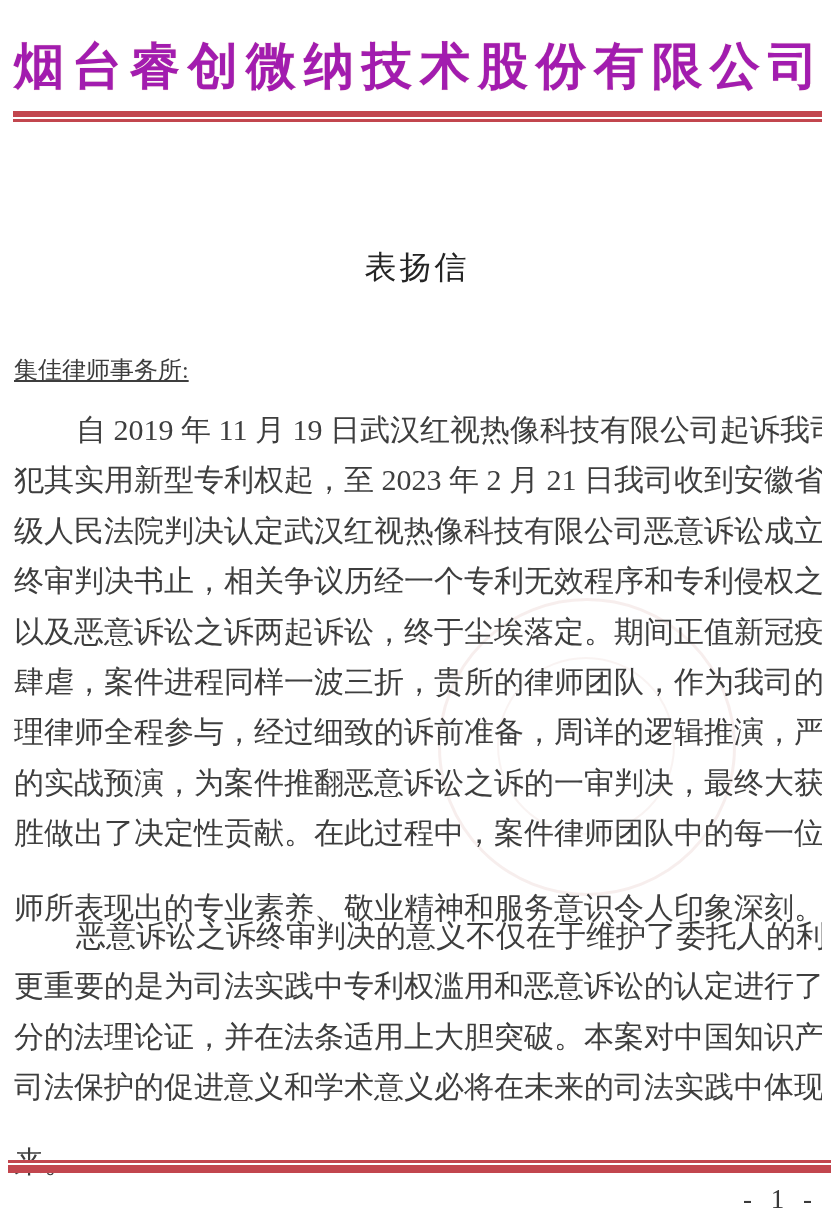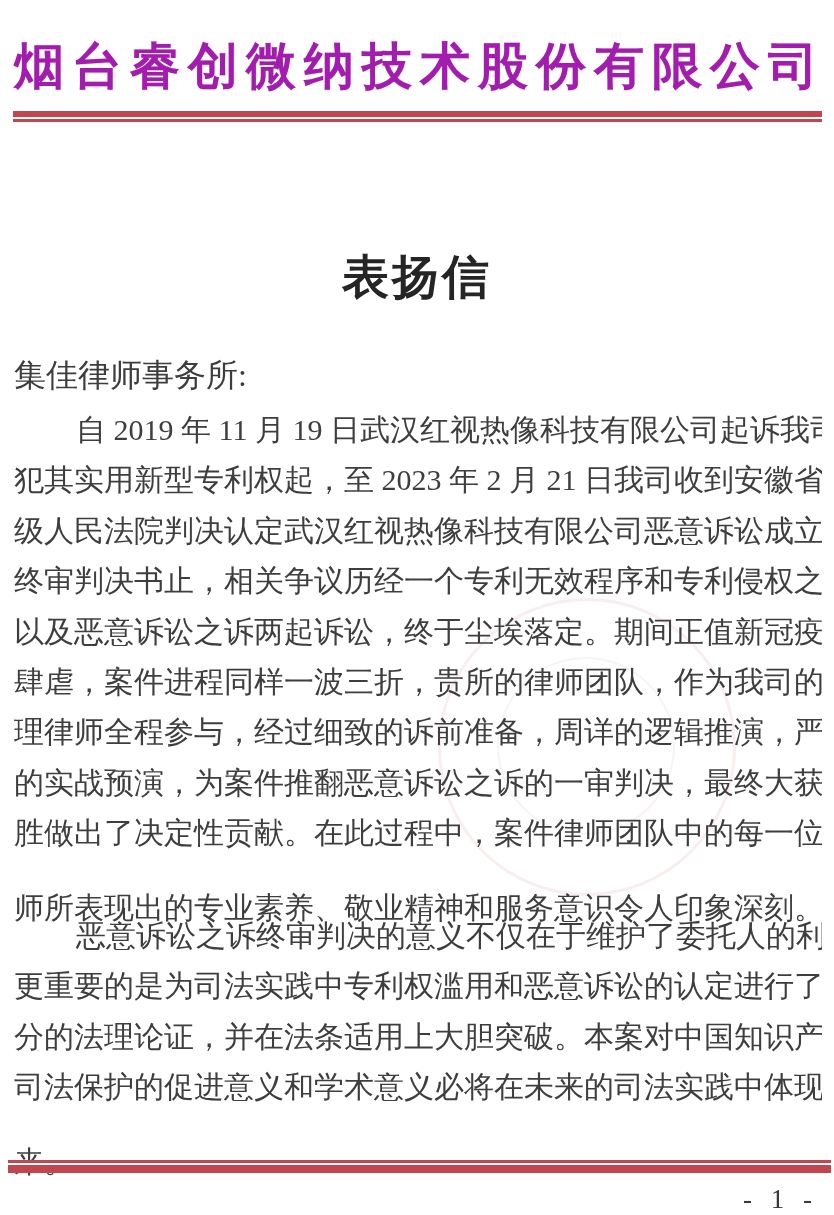--- a/index.html
+++ b/index.html
@@ -27,26 +27,26 @@
   .ghost-seal-outer {
     position:absolute; left:438px; top:598px; width:292px; height:292px;
     border:3px solid rgba(190,120,115,0.13); border-radius:50%;
   }
   .ghost-seal-inner {
     position:absolute; left:497px; top:657px; width:174px; height:174px;
     border:2px solid rgba(190,120,115,0.09); border-radius:50%;
   }
   .letter-title {
     position:absolute; left:0; top:246px; width:100%;
-    text-align:center; font-size:47px; font-weight:700;
+    text-align:center; font-size:32px; font-weight:400;
     color:#252525; letter-spacing:3px;
   }
   .salutation {
     position:absolute; left:14px; top:354px;
-    font-size:32px; color:#3d3d3d;
+    font-size:24px; color:#3d3d3d;text-decoration:underline;
   }
   .para {
     position:absolute; left:14px; width:808px;
     font-size:30px; color:#3e3e3e;
   }
   .para-1 { top:405px; }
   .para-2 { top:911px; }
   .line {
     height:50.4px; line-height:50.4px; overflow:hidden;
     text-align:justify; text-align-last:justify;

